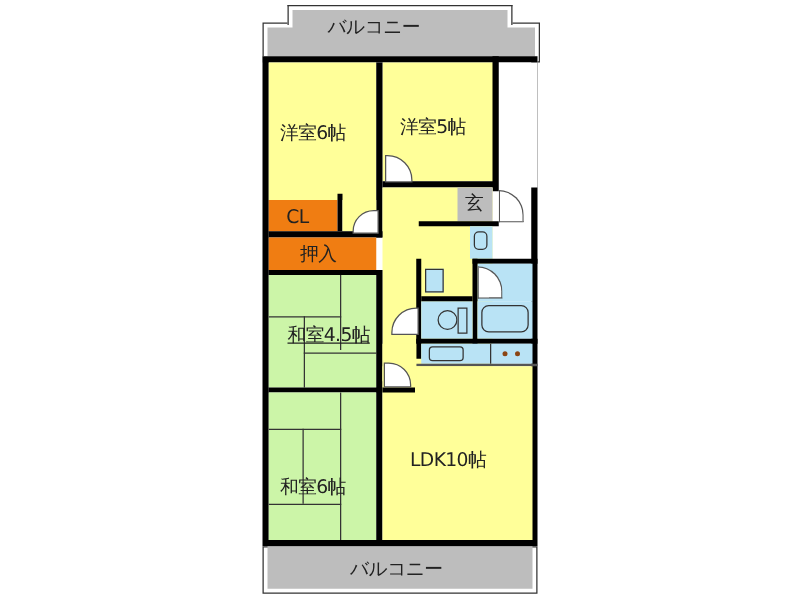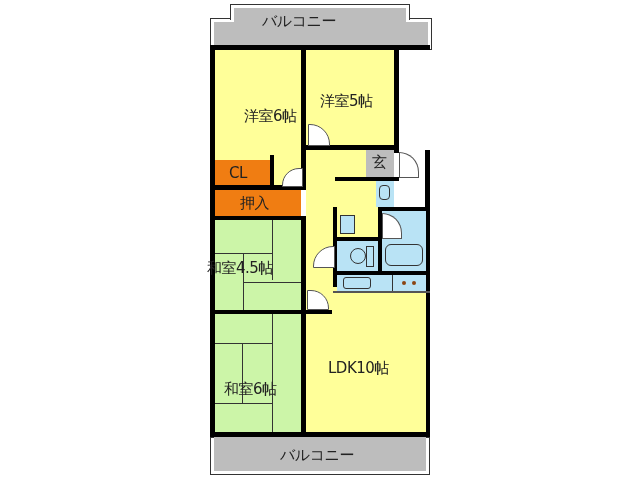--- a/index.html
+++ b/index.html
@@ -20,21 +20,21 @@
 
 <div class="abs" style="left:210px;top:18px;width:222px;height:32px;border:1px solid #333;background:#fff;"></div>
 <div class="abs" style="left:230px;top:4px;width:180px;height:16px;border:1px solid #333;border-bottom:none;background:#fff;"></div>
 <div class="abs gray" style="left:214px;top:22px;width:214px;height:25px;"></div>
 <div class="abs gray" style="left:234px;top:8px;width:172px;height:16px;"></div>
 <div class="label" style="left:262px;top:12px;">バルコニー</div>
 
 <div class="abs" style="left:210px;top:45px;width:220px;height:392px;border:5px solid #000;background:#fff;"></div>
 
 <div class="abs yellow" style="left:215px;top:50px;width:86px;height:110px;"></div>
-<div class="label" style="left:224px;top:107px;margin-left:20px;">洋室6帖</div>
+<div class="label" style="left:224px;top:97px;">洋室6帖</div>
 
 <div class="abs yellow" style="left:306px;top:50px;width:90px;height:95px;"></div>
 <div class="label" style="left:320px;top:92px;">洋室5帖</div>
 <div class="wall" style="left:301px;top:50px;width:5px;height:140px;"></div>
 <div class="wall" style="left:306px;top:145px;width:90px;height:5px;"></div>
 <div class="wall" style="left:396px;top:50px;width:34px;height:100px;background:#fff;"></div>
 <div class="wall" style="left:394px;top:45px;width:5px;height:108px;"></div>
 
 <div class="abs yellow" style="left:306px;top:150px;width:88px;height:160px;"></div>
 
@@ -46,21 +46,21 @@
 
 <div class="abs orange" style="left:215px;top:190px;width:86px;height:26px;"></div>
 <div class="label" style="left:240px;top:194px;">押入</div>
 <div class="wall" style="left:215px;top:216px;width:91px;height:4px;"></div>
 
 <div class="abs green" style="left:215px;top:220px;width:86px;height:90px;"></div>
 <div class="line" style="left:215px;top:253px;width:58px;height:1px;"></div>
 <div class="line" style="left:272px;top:220px;width:1px;height:60px;"></div>
 <div class="line" style="left:243px;top:253px;width:1px;height:57px;"></div>
 <div class="line" style="left:243px;top:282px;width:58px;height:1px;"></div>
-<div class="label" style="left:207px;top:259px;">和室4.5帖</div>
+<div class="label" style="left:230px;top:259px;text-decoration:underline;">和室4.5帖</div>
 <div class="wall" style="left:215px;top:310px;width:91px;height:4px;"></div>
 
 <div class="abs green" style="left:215px;top:314px;width:86px;height:118px;"></div>
 <div class="line" style="left:215px;top:343px;width:58px;height:1px;"></div>
 <div class="line" style="left:272px;top:314px;width:1px;height:118px;"></div>
 <div class="line" style="left:242px;top:343px;width:1px;height:60px;"></div>
 <div class="line" style="left:215px;top:403px;width:58px;height:1px;"></div>
 <div class="label" style="left:224px;top:380px;">和室6帖</div>
 
 <div class="wall" style="left:301px;top:220px;width:5px;height:212px;"></div>

